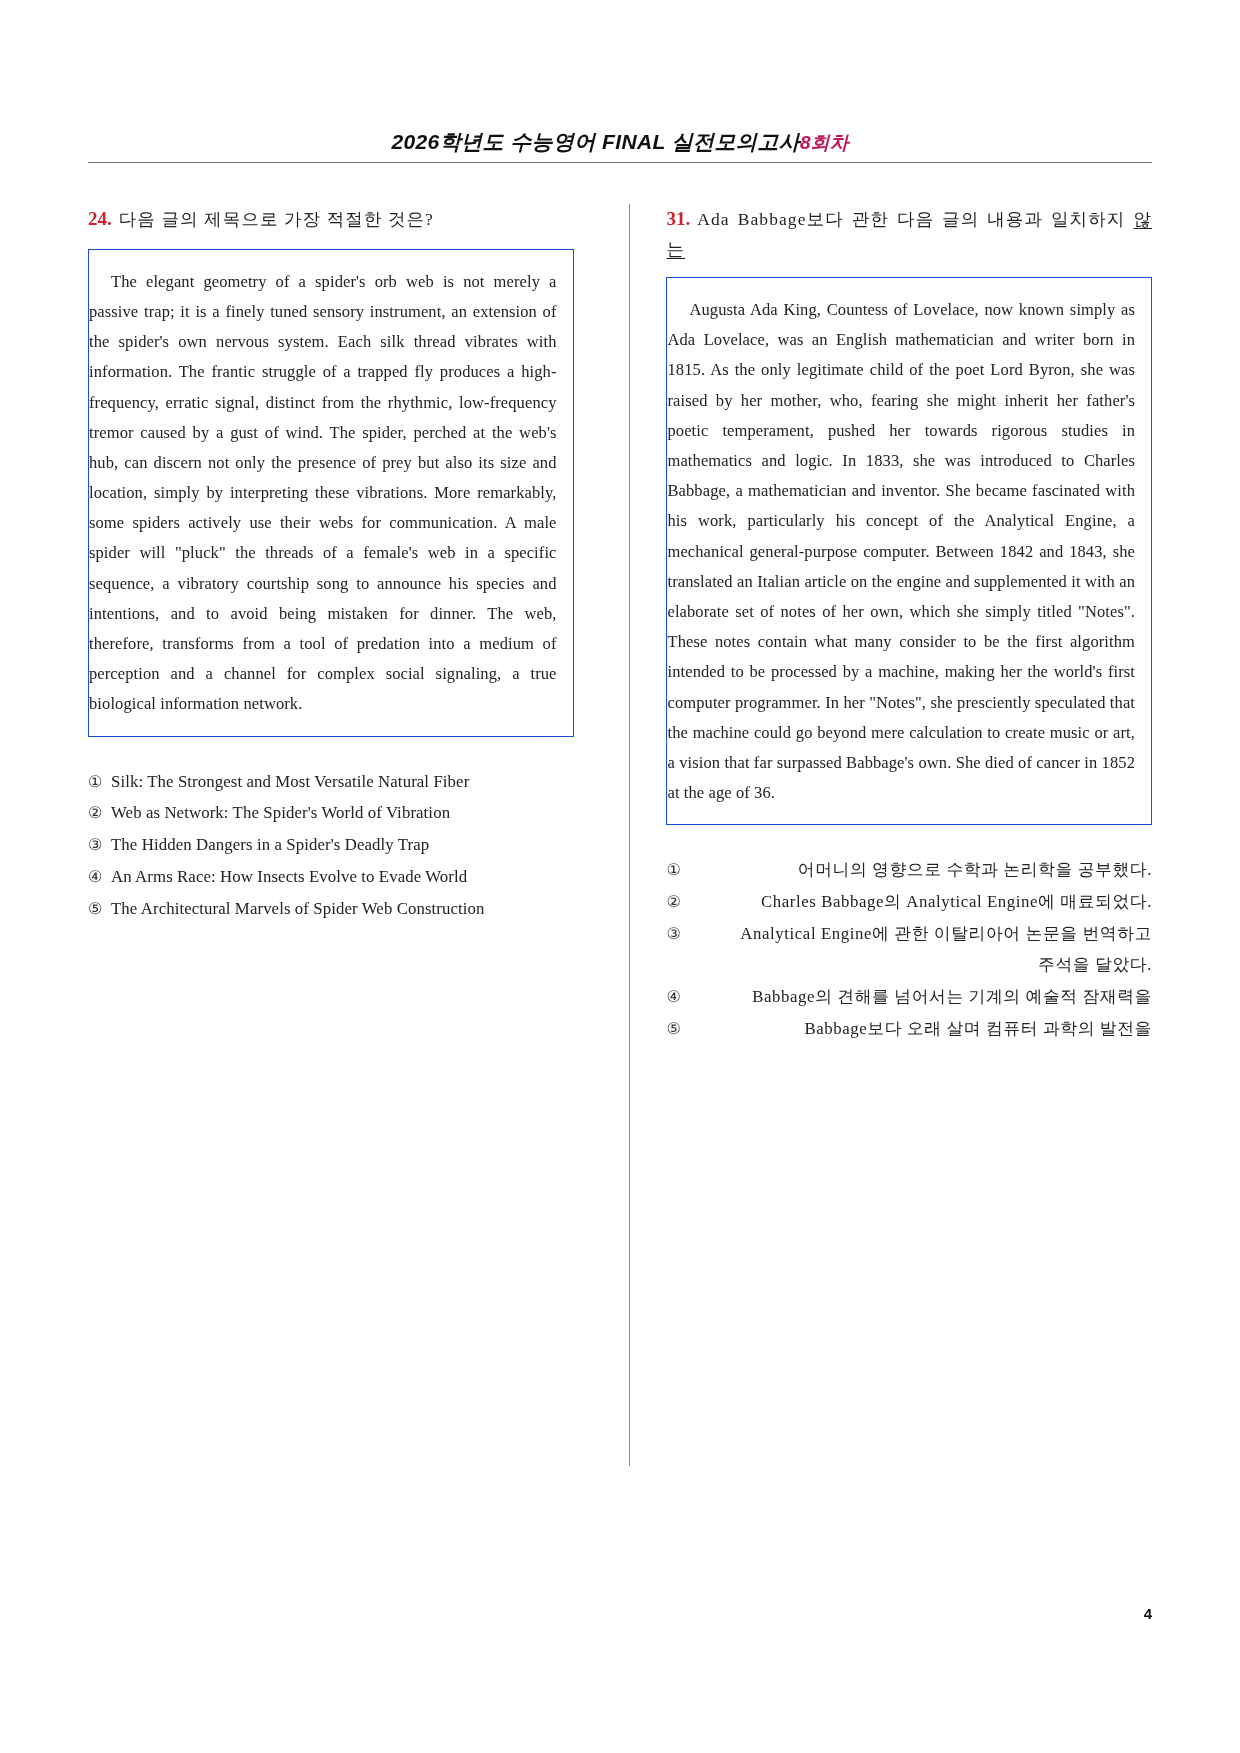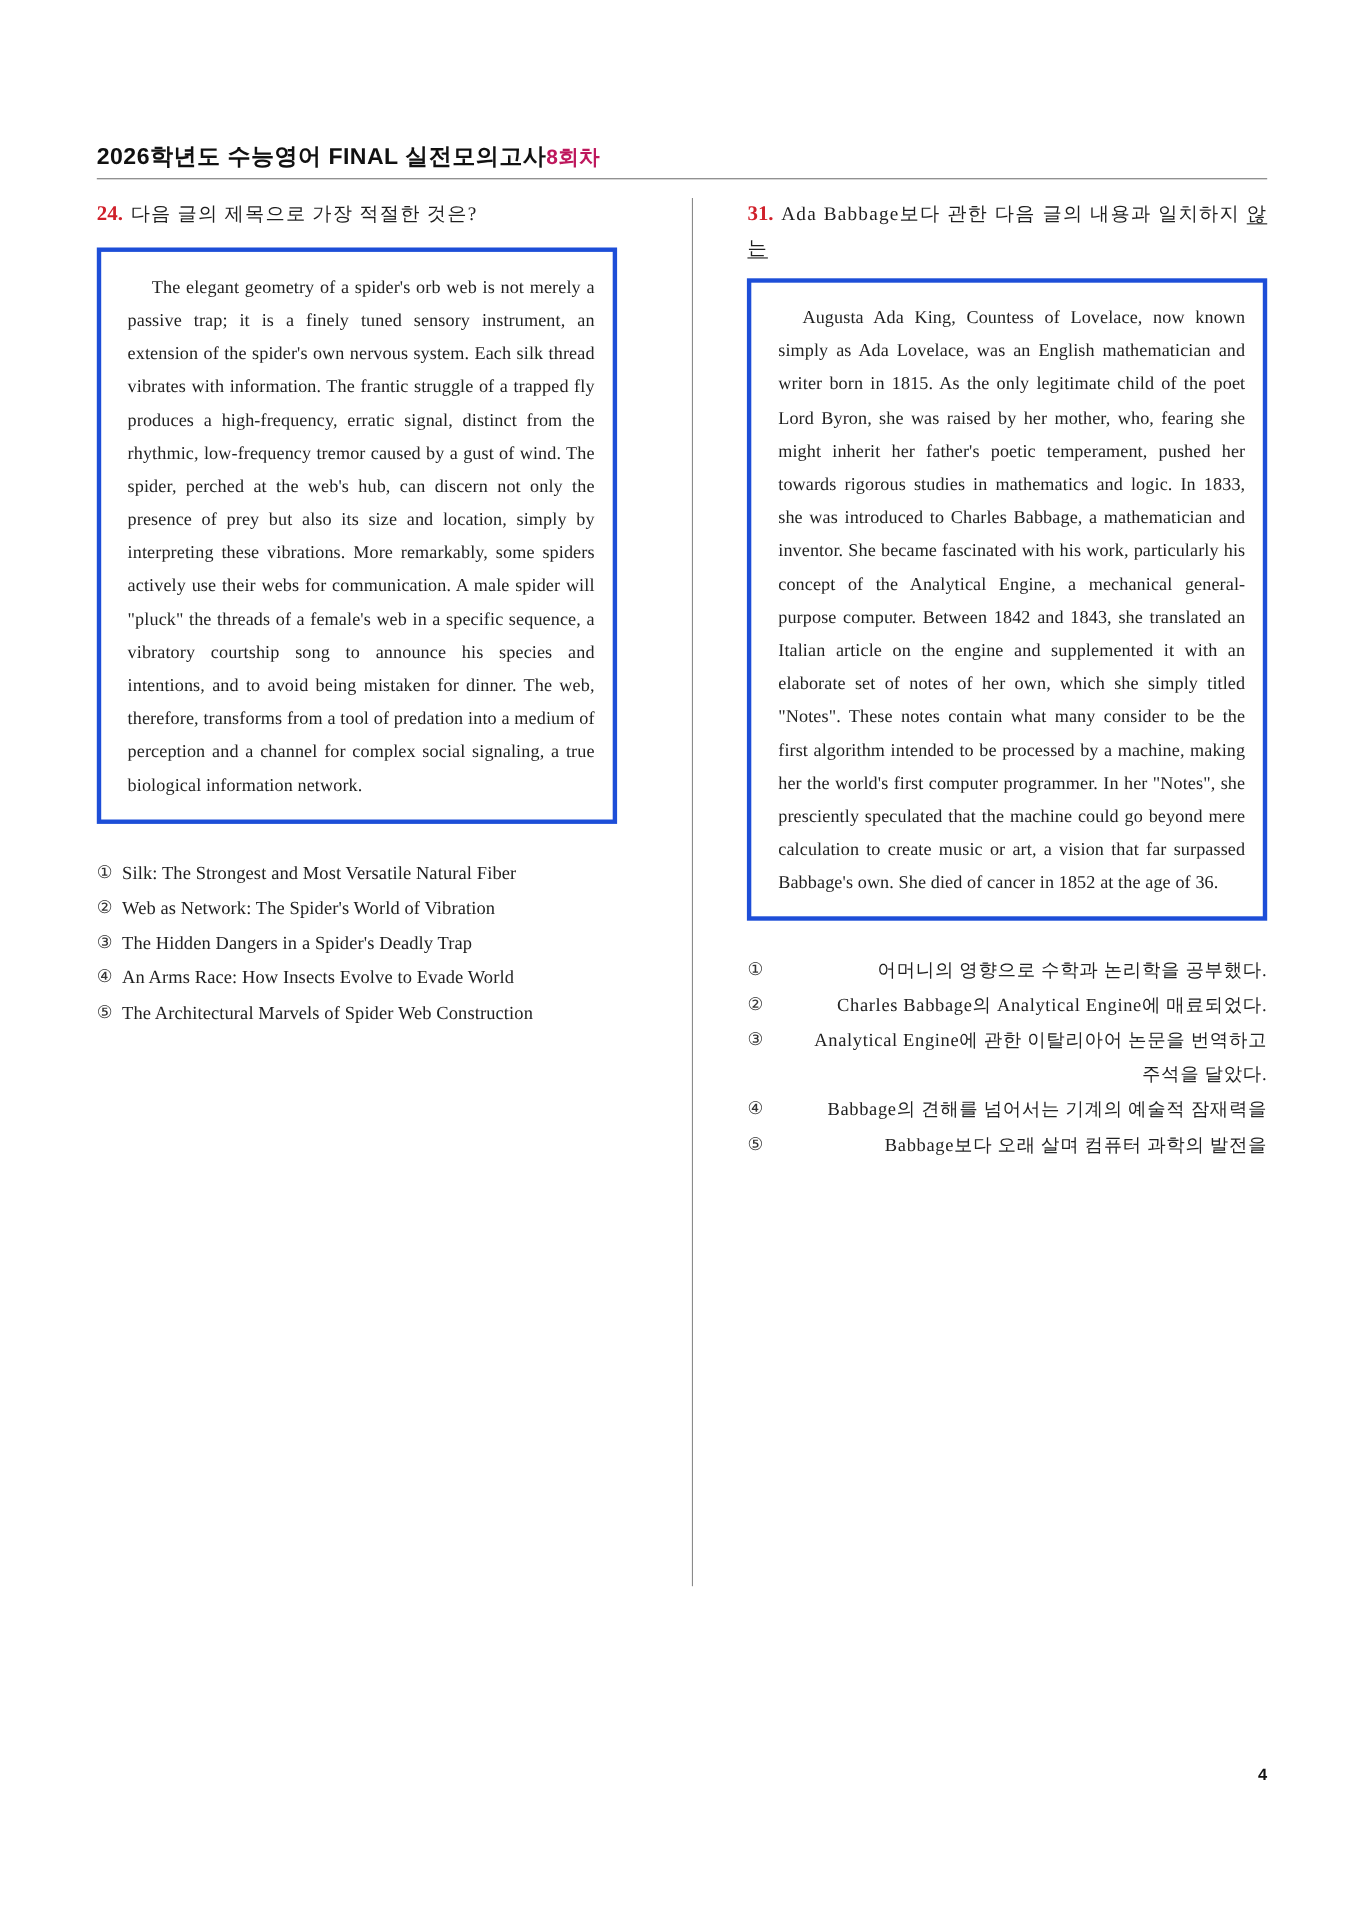--- a/index.html
+++ b/index.html
@@ -26,21 +26,22 @@
   }
 
   
   .header {
     position: absolute;
     left: 88px;
     top: 128px;
     width: 1064px;
     display: flex;
     align-items: flex-end;
-    justify-content: flex-start;
+    justify-content: center;
+    font-style: italic;
   }
   .header-title {
     font-family: "Liberation Sans", "DejaVu Sans", sans-serif;
     font-weight: bold;
     font-size: 21px;
     letter-spacing: 0.4px;
     color: #111;
     white-space: nowrap;
   }
   .header-round {
@@ -56,25 +57,25 @@
     top: 162px;
     width: 1064px;
     height: 1px;
     background: #777777;
   }
 
   
   .columns {
     position: absolute;
     left: 88px;
-    top: 180px;
+    top: 204px;
     width: 1064px;
     height: 1380px;
     display: flex;
-    gap: 16px;
+    gap: 3px;
   }
   .col {
     width: 498px;
     position: relative;
   }
   .col-left { padding-right: 18px; }
   .col-divider {
     width: 1px;
     background: #8a8a8a;
     margin: 0 34px 0 34px;
@@ -105,22 +106,22 @@
     text-underline-offset: 3px;
   }
   .q-head-cont {
     display: block;
     padding-left: 30px;
     letter-spacing: 1.1px;
   }
 
   
   .passage {
-    border: 4px solid #1d4ed8;
-    padding: 17px 16px 16px 24px;
+    border: 1px solid #1d4ed8;
+    padding: 17px 16px 16px 0;
     font-size: 16.5px;
     line-height: 1.83;
     text-align: justify;
     text-justify: inter-word;
     color: #222;
     box-sizing: border-box;
     letter-spacing: 0.1px;
   }
   .passage p {
     margin: 0;

